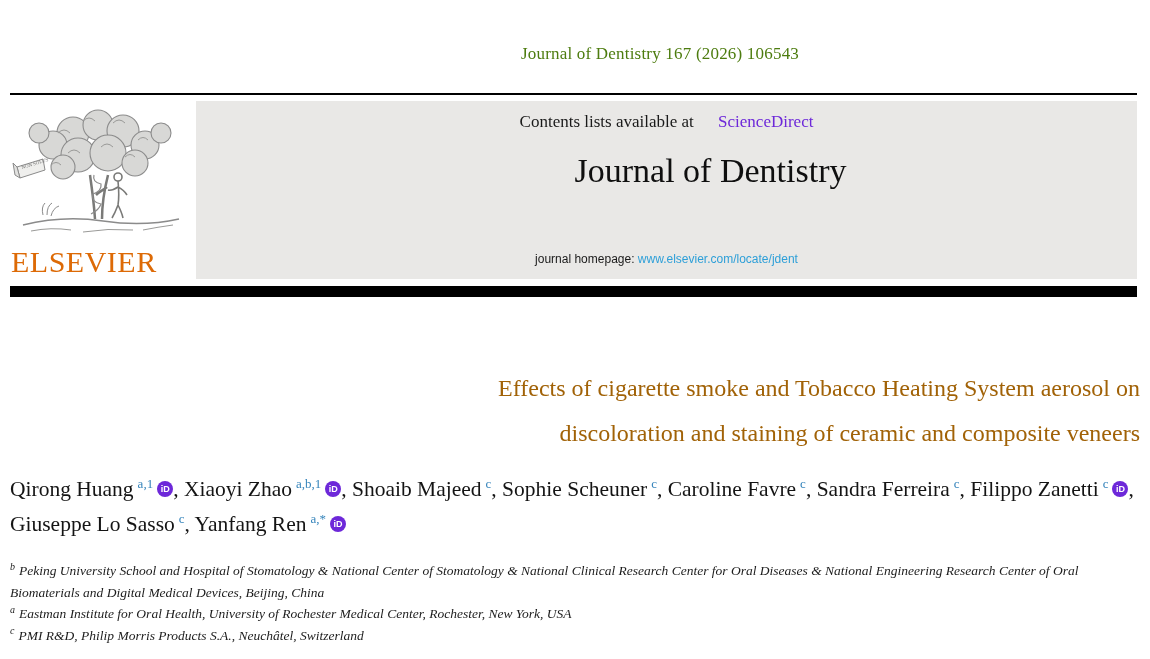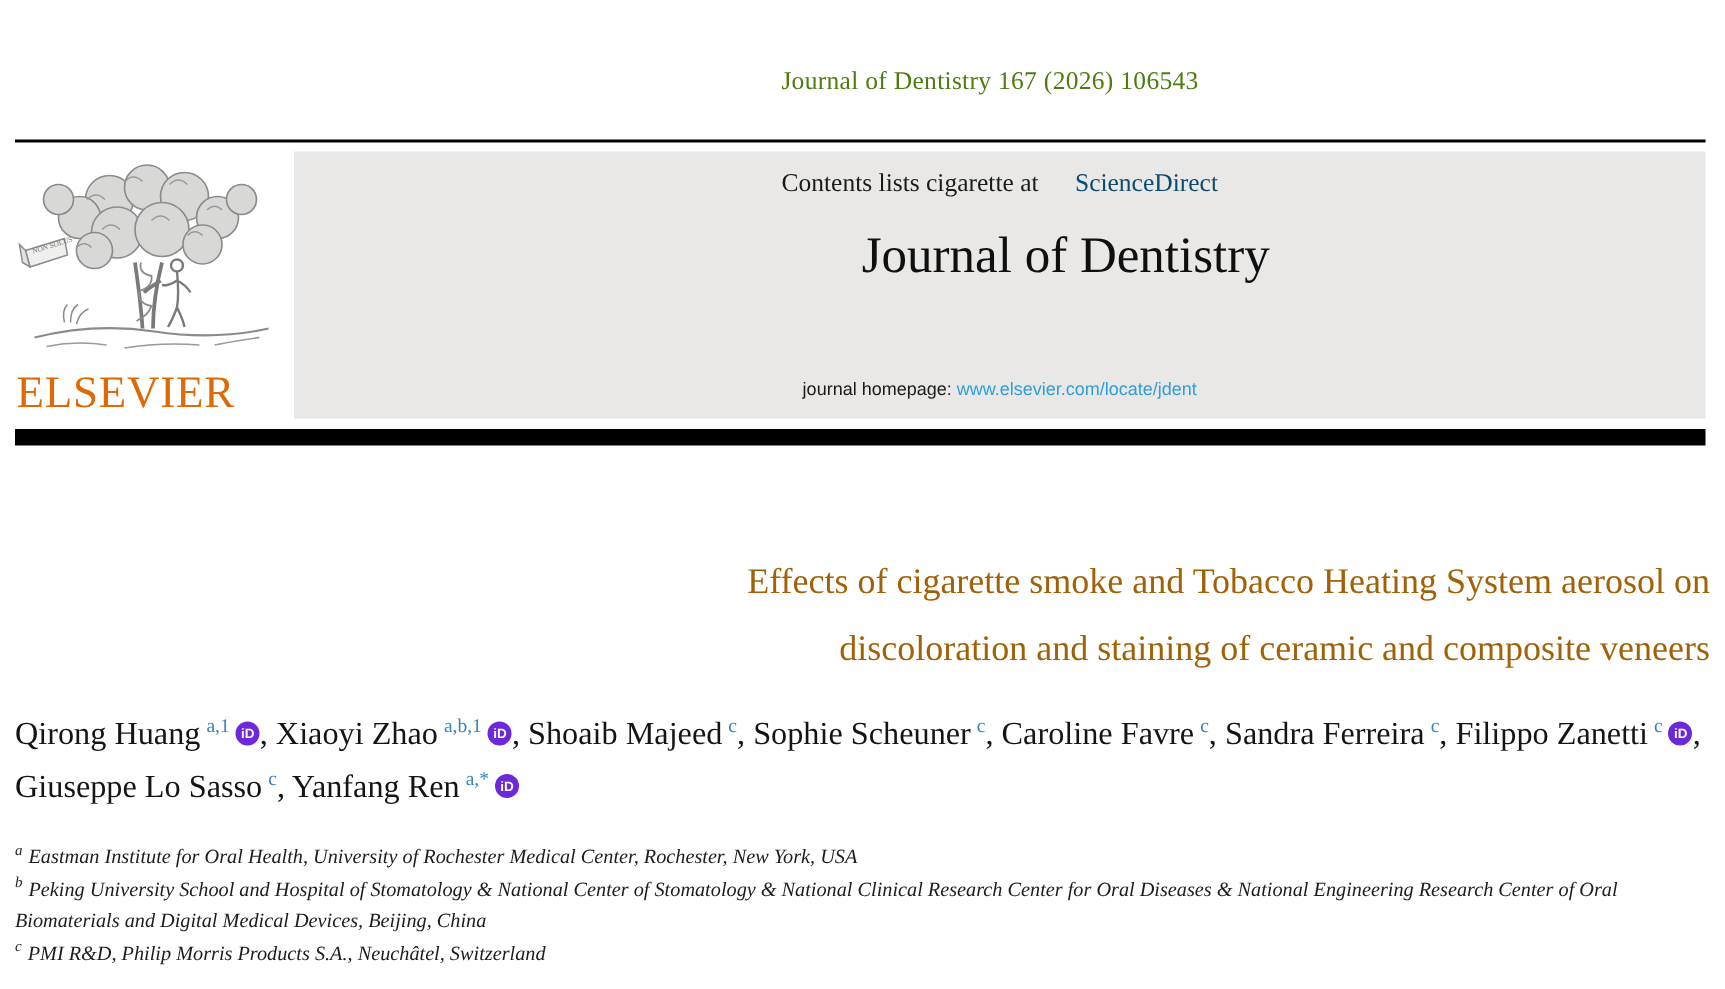--- a/index.html
+++ b/index.html
@@ -17,21 +17,21 @@
   
   .masthead   { position:absolute; top:101px; left:10px; right:13px; height:178px; }
   .logo-block { position:absolute; left:0; top:0; width:183px; height:178px; background:#fff; }
   .tree-svg   { position:absolute; left:1px; top:2px; }
   .elsevier-word { position:absolute; left:1px; bottom:0px; font-size:30px; color:#dd6a06;
                    letter-spacing:0.5px; }
 
   .gray-panel { position:absolute; left:186px; top:0; right:0; bottom:0; background:#e9e8e6; }
   .contents-line { position:absolute; top:11px; width:100%; text-align:center;
                    font-size:17px; color:#1a1a1a; }
-  .link-sd { color:#0c4a6e; text-decoration:none; cursor:pointer;margin-left:20px; }
+  .link-sd { color:#6d28d9; text-decoration:none; cursor:pointer;margin-left:20px; }
   .masthead-title { position:absolute; top:51px; width:100%; text-align:center;
                     font-size:34px; color:#0f0f0f;padding-left:44px; }
   .homepage-line { position:absolute; bottom:13px; width:100%; text-align:center;
                    font-family:"Liberation Sans", sans-serif; font-size:12px; color:#1a1a1a; }
   .link-hp { color:#2d9fd8; text-decoration:none; cursor:pointer; }
 
   
   .article-title { position:absolute; top:366px; left:10px; right:10px; margin:0;
                    font-weight:normal; font-size:24px; line-height:45px; color:#a16207;text-align:right; }
   .article-title span { display:block; }
@@ -91,37 +91,37 @@
           <path d="M6,64 L32,56 L34,67 L9,75 Z" fill="#efefed"></path>
           <path d="M6,64 L2,60 L4,72 L9,75 Z" fill="#e2e2e0"></path>
         </g>
         <text x="11" y="66" font-size="5" fill="#777777" transform="rotate(-17 11 66)">NON SOLUS</text>
       </svg>
       <div class="elsevier-word">ELSEVIER</div>
     </div>
 
     <div class="gray-panel">
       <div class="contents-line">
-        <span>Contents lists cigarette at </span><a class="link-sd">ScienceDirect</a>
+        <span>Contents lists available at </span><a class="link-sd">ScienceDirect</a>
       </div>
       <div class="masthead-title">Journal of Dentistry</div>
       <div class="homepage-line">
         <span>journal homepage: </span><a class="link-hp">www.elsevier.com/locate/jdent</a>
       </div>
     </div>
   </div>
 
   <div class="rule-thick"></div>
 
   <h1 class="article-title">
     <span>Effects of cigarette smoke and Tobacco Heating System aerosol on</span>
     <span>discoloration and staining of ceramic and composite veneers</span>
   </h1>
 
   <div class="authors" id="authors"><span class="author-name">Qirong Huang</span><sup class="author-sup">a,1</sup><span class="orcid">iD</span><span>, </span><span class="author-name">Xiaoyi Zhao</span><sup class="author-sup">a,b,1</sup><span class="orcid">iD</span><span>, </span><span class="author-name">Shoaib Majeed</span><sup class="author-sup">c</sup><span>, </span><span class="author-name">Sophie Scheuner</span><sup class="author-sup">c</sup><span>, </span><span class="author-name">Caroline Favre</span><sup class="author-sup">c</sup><span>, </span><span class="author-name">Sandra Ferreira</span><sup class="author-sup">c</sup><span>, </span><span class="author-name">Filippo Zanetti</span><sup class="author-sup">c</sup><span class="orcid">iD</span><span>, </span><span class="author-name">Giuseppe Lo Sasso</span><sup class="author-sup">c</sup><span>, </span><span class="author-name">Yanfang Ren</span><sup class="author-sup">a,*</sup><span class="orcid">iD</span></div>
 
   <div class="affiliations" id="affiliations">
+      <div class="aff-row"><sup class="aff-marker">b</sup><span>Peking University School and Hospital of Stomatology &amp; National Center of Stomatology &amp; National Clinical Research Center for Oral Diseases &amp; National Engineering Research Center of Oral Biomaterials and Digital Medical Devices, Beijing, China</span></div>
       <div class="aff-row"><sup class="aff-marker">a</sup><span>Eastman Institute for Oral Health, University of Rochester Medical Center, Rochester, New York, USA</span></div>
-      <div class="aff-row"><sup class="aff-marker">b</sup><span>Peking University School and Hospital of Stomatology &amp; National Center of Stomatology &amp; National Clinical Research Center for Oral Diseases &amp; National Engineering Research Center of Oral Biomaterials and Digital Medical Devices, Beijing, China</span></div>
       <div class="aff-row"><sup class="aff-marker">c</sup><span>PMI R&amp;D, Philip Morris Products S.A., Neuchâtel, Switzerland</span></div>
     </div>
 
 </div>
 
 </body></html>

